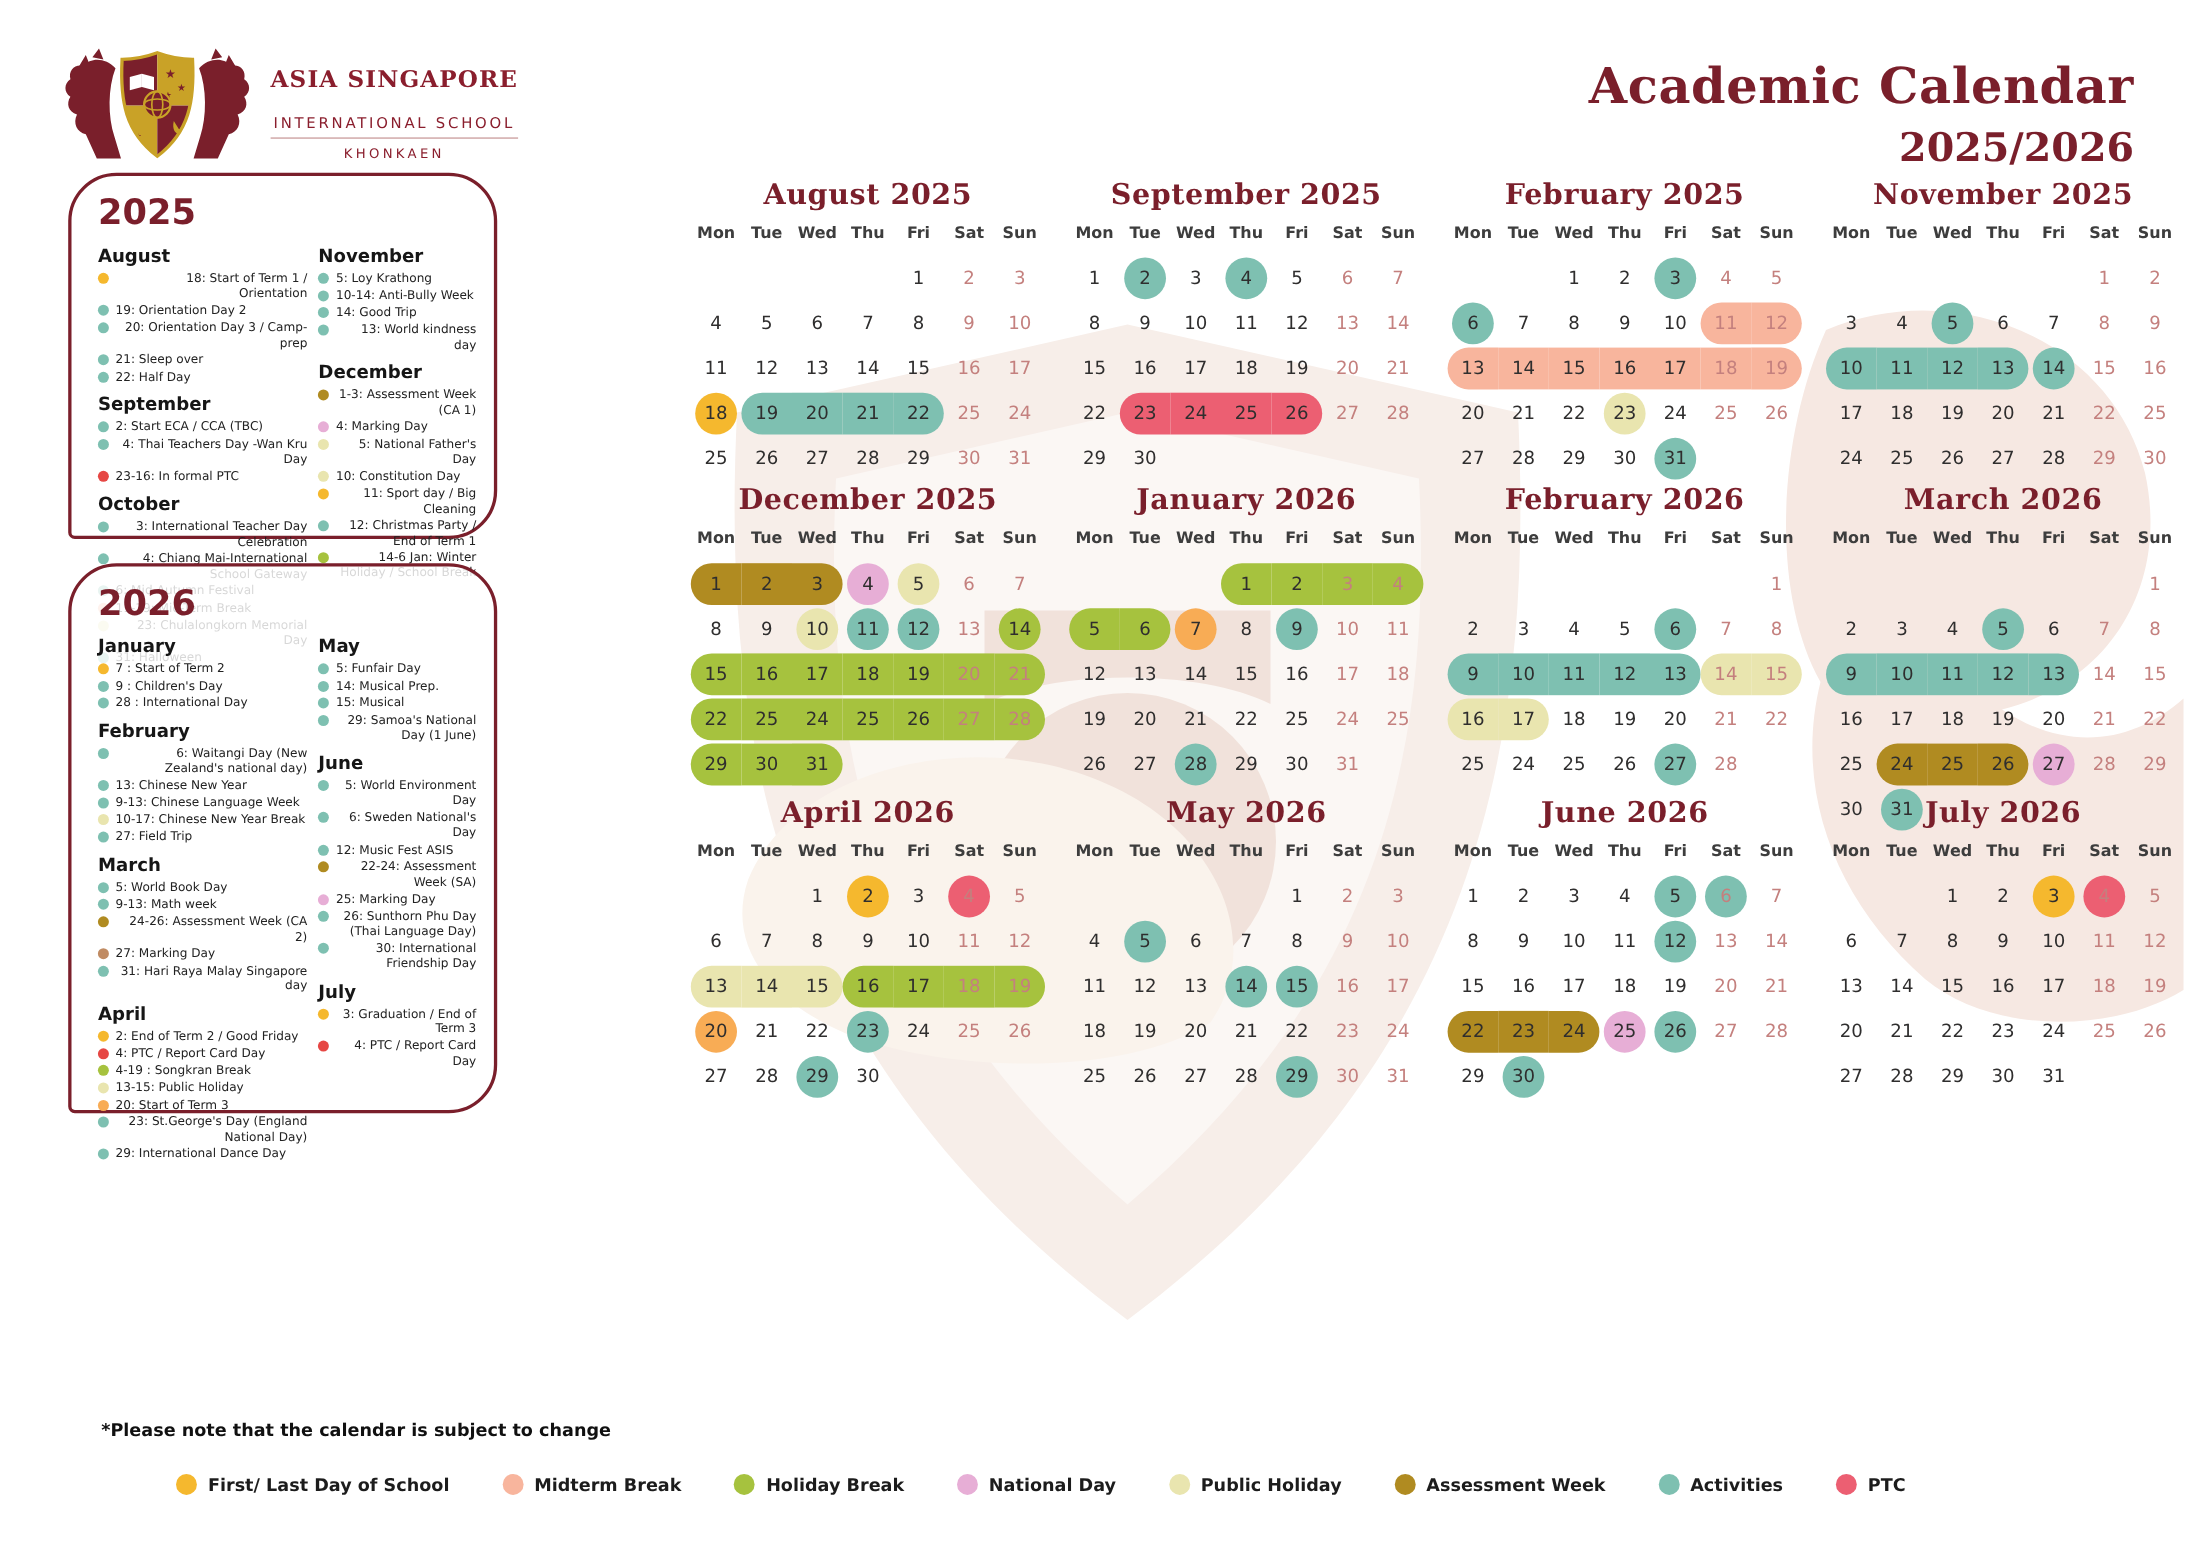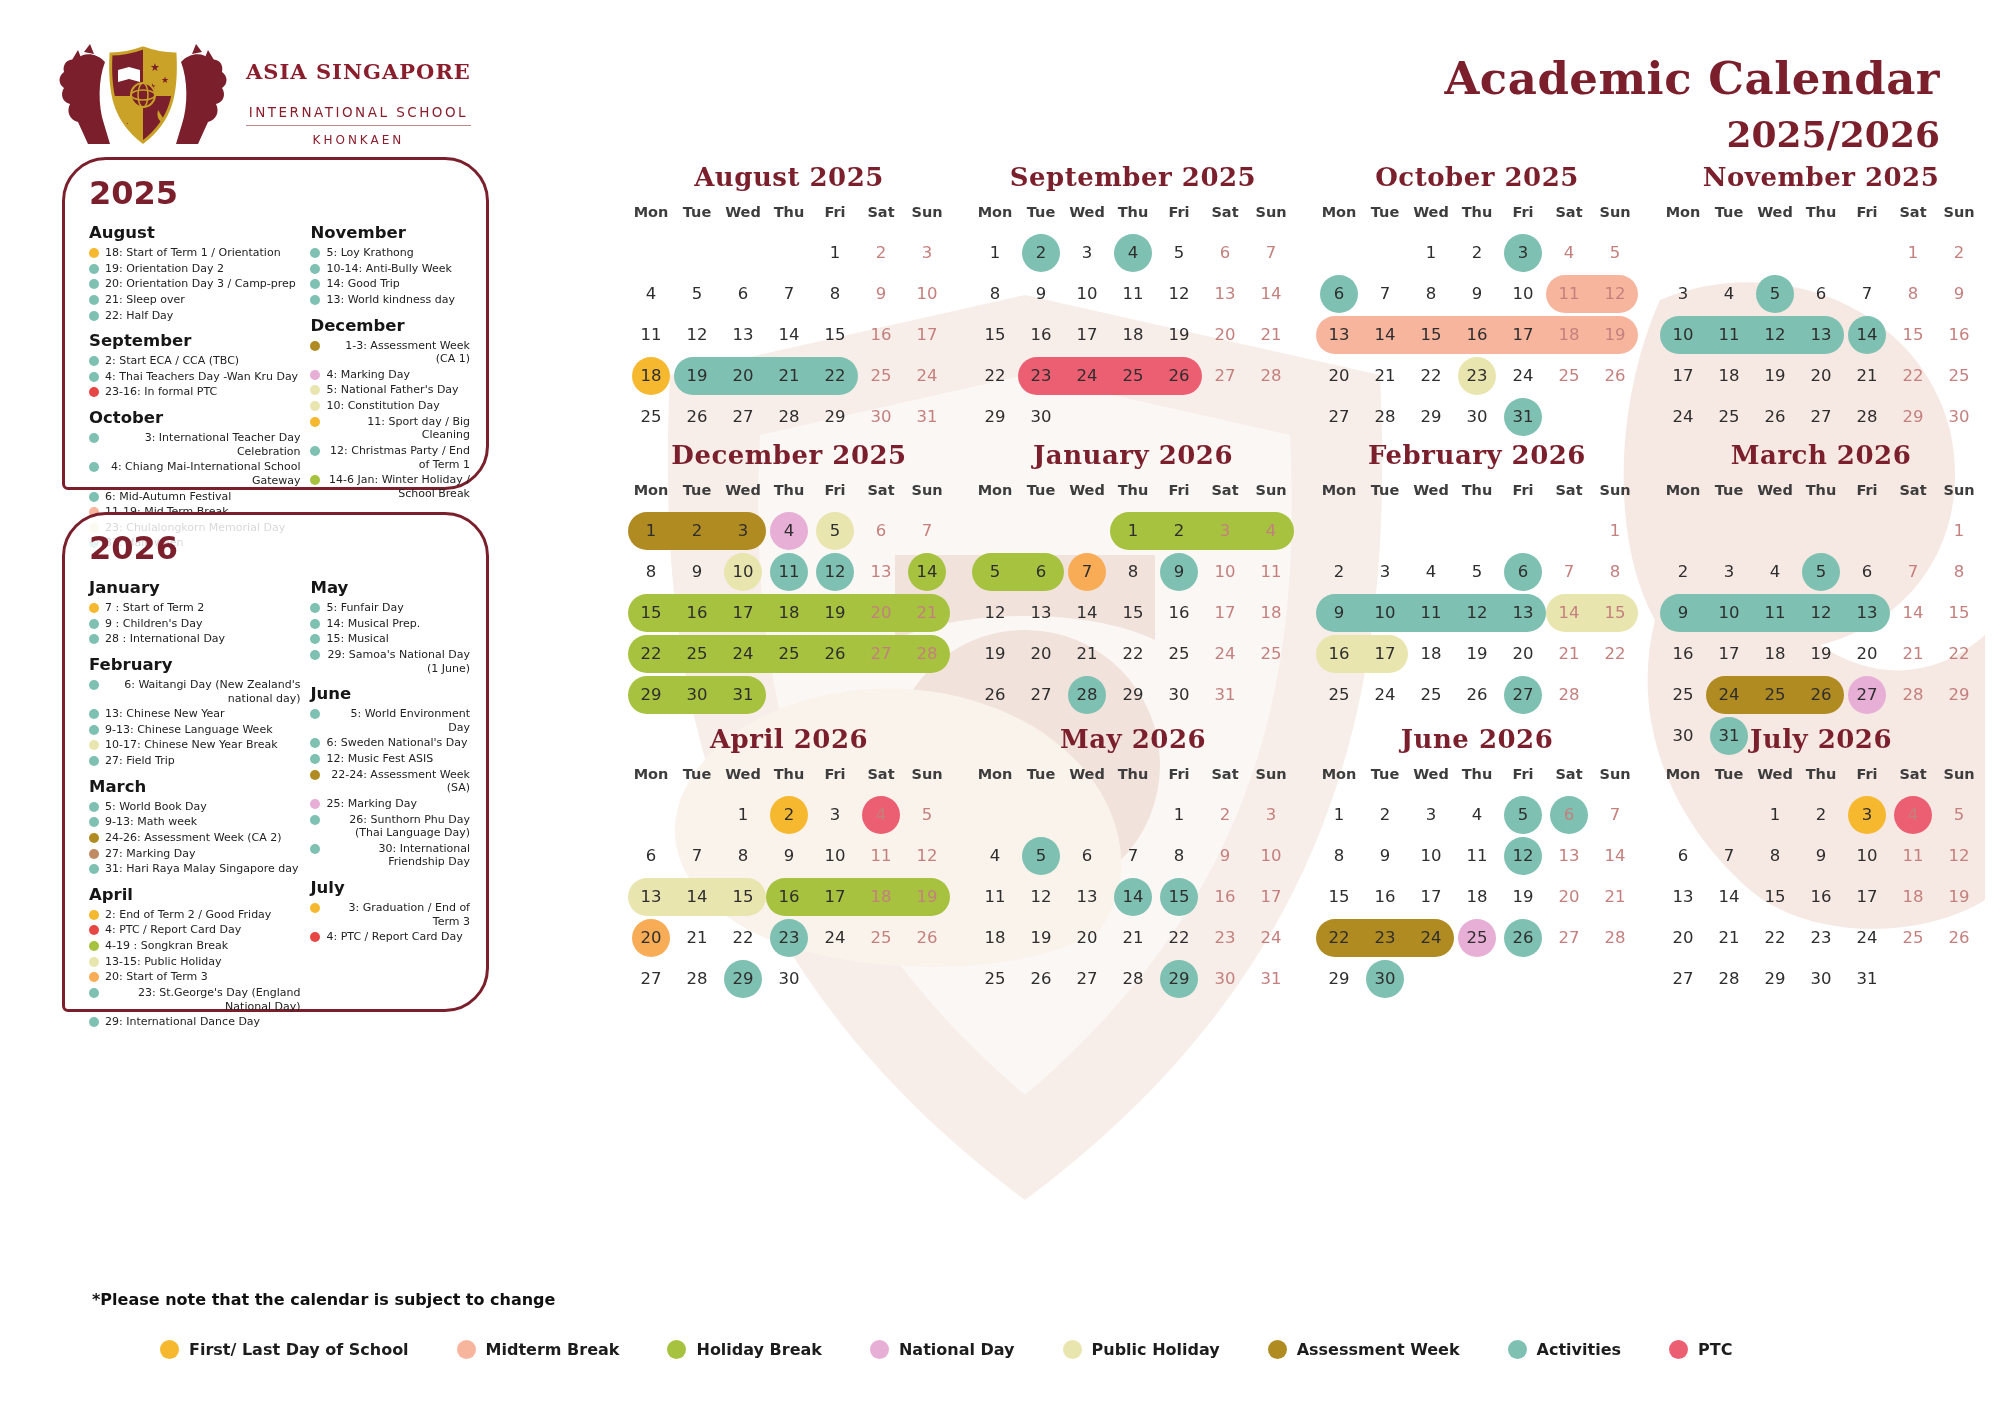--- a/index.html
+++ b/index.html
@@ -12,21 +12,21 @@
   .logo{position:absolute;left:58px;top:40px;display:flex;align-items:center;gap:18px;z-index:1;}
   .logo-text{padding-top:10px;text-align:center;}
   .ln1{font-family:"DejaVu Serif",serif;font-weight:700;font-size:21px;color:#8A1E2D;letter-spacing:1px;}
   .ln2{font-size:13.5px;color:#8A1E2D;letter-spacing:2.5px;border-bottom:1px solid #C08A8A;padding-bottom:5px;margin-top:20px;}
   .ln3{font-size:12px;color:#8A1E2D;letter-spacing:3px;margin-top:7px;}
   .title{position:absolute;right:60px;top:52px;text-align:right;color:#7A1F2B;z-index:1;}
   .t1{font-family:"DejaVu Serif",serif;font-weight:700;font-size:45px;letter-spacing:.5px;}
   .t2{font-family:"DejaVu Serif",serif;font-weight:700;font-size:36px;margin-top:8px;}
 
   
-  .box{position:absolute;left:62px;width:427px;background:rgba(255,255,255,.82);border:3px solid #7A1F2B;
+  .box{position:absolute;left:62px;width:390px;background:rgba(255,255,255,.82);border:3px solid #7A1F2B;
        border-radius:44px 44px 44px 6px;box-sizing:border-box;padding:14px 16px 8px 24px;z-index:1;}
   .box-2025{top:157px;height:333px;}
   .box-2026{top:512px;height:500px;}
   .year-h{font-size:32px;font-weight:800;color:#7A1F2B;margin:0 0 2px 0;}
   .cols{display:flex;gap:10px;}
   .ycol1{width:57%;}
   .ycol2{width:43%;}
   .mon-h{font-size:16.5px;font-weight:700;color:#161616;margin:9px 0 4px;}
   .event{display:flex;gap:6px;margin-bottom:2px;}
   .edot{width:10px;height:10px;border-radius:50%;flex:none;margin-top:2px;}
@@ -639,21 +639,21 @@
             <span class="num">30</span>
           </div>
           <div class="cell"></div>
           <div class="cell"></div>
           <div class="cell"></div>
           <div class="cell"></div>
           <div class="cell"></div>
         </div>
       </div>
       <div class="month" style="left: 1316px; top: 162px;">
-        <div class="mtitle">October 2025</div>
+        <div class="mtitle">February 2025</div>
         <div class="wd-row">
           <span class="wd">Mon</span>
           <span class="wd">Tue</span>
           <span class="wd">Wed</span>
           <span class="wd">Thu</span>
           <span class="wd">Fri</span>
           <span class="wd">Sat</span>
           <span class="wd">Sun</span>
         </div>
         <div class="week">

